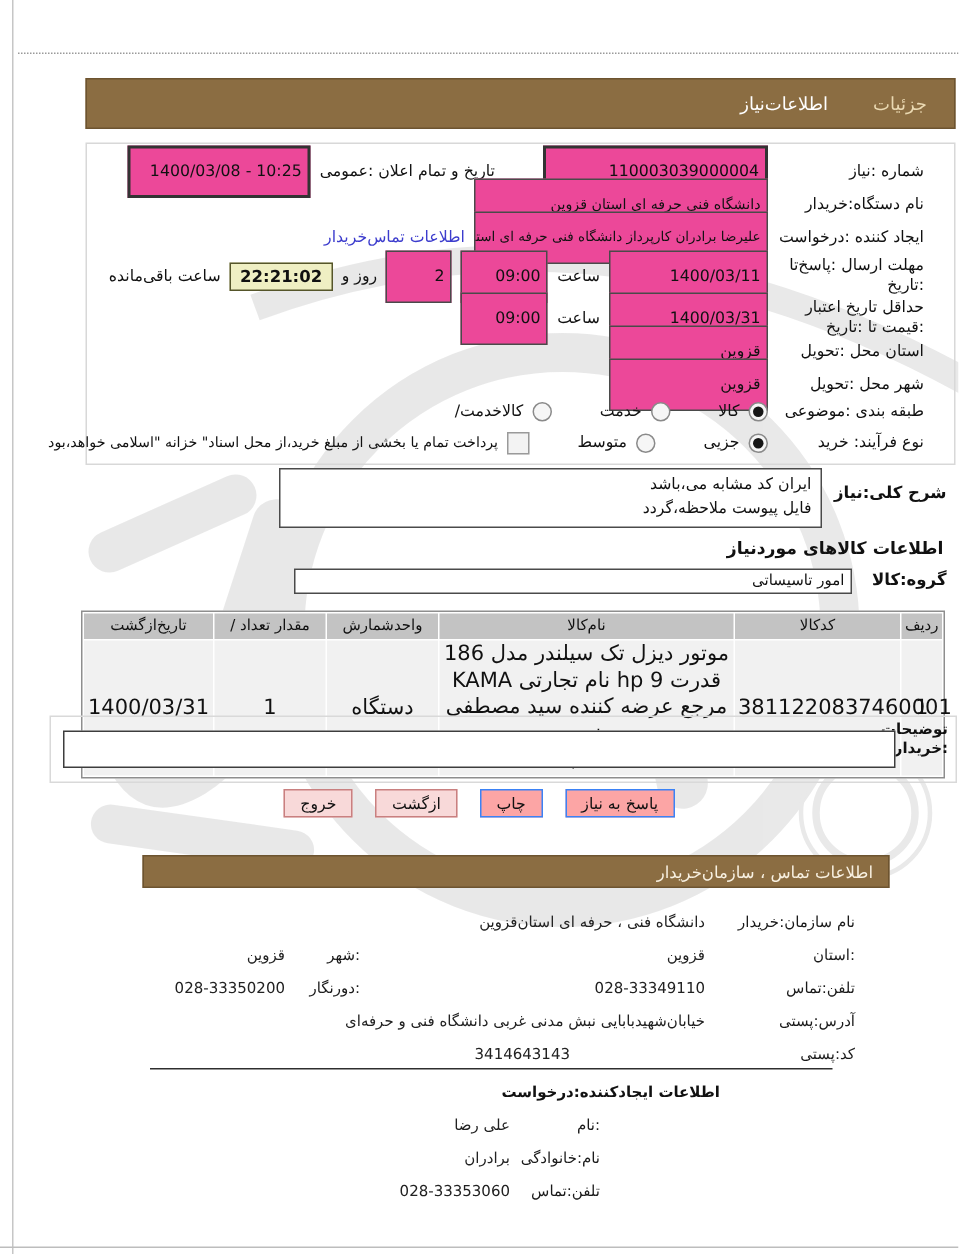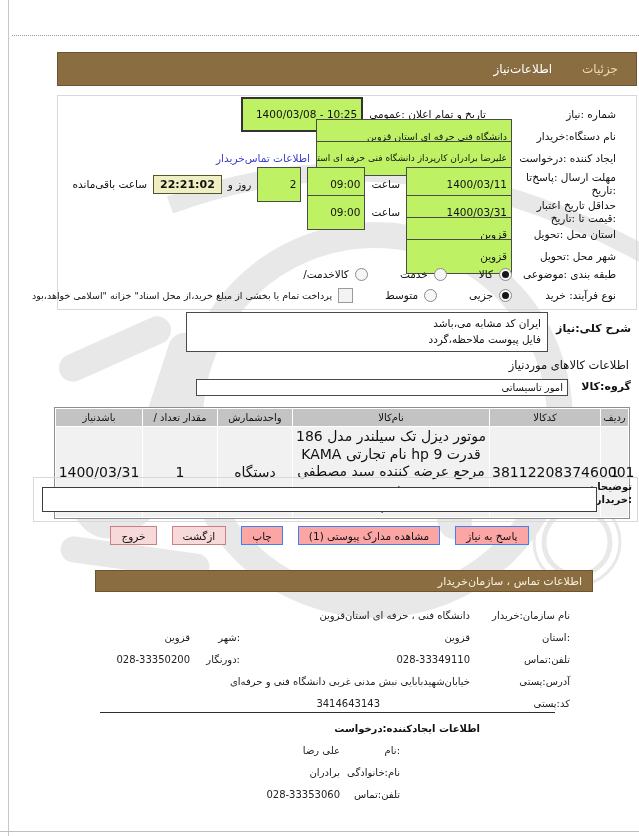--- a/index.html
+++ b/index.html
@@ -18,37 +18,37 @@
   .tabs{position:absolute;right:18px;top:9px;display:flex;gap:30px;font-size:12px}
   .tab-details{color:#ead9b2;cursor:pointer}
   .tab-info{color:#fff;cursor:pointer}
   .bar2{top:570px;left:95px;width:498px;height:22px;line-height:21px;
         font-size:11px;color:#f8f1e2;padding-right:10px;box-sizing:border-box}
   
   .panel{top:95px;right:2px;left:57px;height:213px;border:1px solid #d8d8d8}
   .r{position:absolute;display:flex;align-items:center;font-size:10.5px;gap:6px;right:20px;left:8px;height:20px}
   .l1{width:98px;flex:none;line-height:1.2;text-align:right}
   .lb{flex:none}
-  .bx{background:#bef264;border:1px solid #4a4a4a;height:35px;box-sizing:border-box;font-size:10.5px;
+  .bx{background:#ec4899;border:1px solid #4a4a4a;height:35px;box-sizing:border-box;font-size:10.5px;
       display:flex;align-items:center;padding:0 4px;flex:none;overflow:hidden;white-space:nowrap}
   .bd2{border:2px solid #333}
   .num{direction:ltr;justify-content:flex-end}
   .badge{background:#efefc3;border:1px solid #55552a;font-weight:bold;font-size:11px;
          padding:0 6px;height:17px;display:flex;align-items:center;direction:ltr;flex:none}
   .link{color:#3c3ccd;font-size:10.5px;cursor:pointer;white-space:nowrap}
   .radio{width:11px;height:11px;border:1px solid #8a8a8a;border-radius:50%;background:#f6f6f6;position:relative;flex:none}
   .radio.sel::after{content:"";position:absolute;inset:2px;border-radius:50%;background:#161616}
   .chk{width:13px;height:13px;border:1px solid #9a9a9a;background:#f3f3f3;flex:none}
   .gap{width:20px;flex:none}
   .small{font-size:9.5px;white-space:nowrap}
   
   .desc-label{top:322px;right:8px;font-weight:bold;font-size:11px}
   .desc-box{top:312px;left:186px;width:362px;height:40px;background:#fff;border:1px solid #4a4a4a;
             box-sizing:border-box;font-size:10.5px;padding:2px 6px;line-height:1.55;text-align:right}
-  .sec-title{top:358px;right:10px;font-weight:normal;font-size:11.5px}
+  .sec-title{top:358px;right:10px;font-weight:bold;font-size:11.5px}
   .grp-label{top:380px;right:8px;font-weight:bold;font-size:11px}
   .grp-box{top:379px;right:71px;width:372px;height:17px;background:#fff;border:1px solid #4a4a4a;
            box-sizing:border-box;font-size:10px;display:flex;align-items:center;padding:0 4px}
   
   .tblwrap{top:407px;left:62px;width:568px}
   table{border-collapse:separate;border-spacing:1px;background:#fff;border:1px solid #8e8e8e;width:100%;table-layout:fixed}
   th{background:#c3c3c3;font-size:10px;font-weight:normal;height:17px;padding:0 2px;white-space:nowrap;overflow:hidden}
   td{background:#f1f1f1;font-size:14px;text-align:center;vertical-align:middle;padding:1px 2px;height:50px}
   .namecell div{line-height:1.25}
   
@@ -95,20 +95,21 @@
   <div class="tabs">
     <span class="tab-details">جزئیات</span>
     <span class="tab-info">اطلاعات‌نیاز</span>
   </div>
 </div>
 
 <div class="abs panel">
 
   <div class="r" style="top:8px">
     <span class="l1">شماره :نیاز</span>
+    <span class="bx bd2 num" style="width:150px">110003039000004</span>
     <span class="gap"></span>
     <span class="lb">تاریخ و تمام اعلان :عمومی</span>
     <span class="bx bd2 num" style="width:122px">1400/03/08 - 10:25</span>
   </div>
 
   <div class="r" style="top:30px">
     <span class="l1">نام دستگاه:خریدار</span>
     <span class="bx" style="width:196px;font-size:9.5px">دانشگاه فنی حرفه ای استان قزوین</span>
   </div>
 
@@ -198,21 +199,21 @@
         <col style="width:74px">
         <col style="width:86px">
     </colgroup>
     <thead>
       <tr>
         <th>ردیف</th>
         <th>کدکالا</th>
         <th>نام‌کالا</th>
         <th>واحدشمارش</th>
         <th>مقدار تعداد /</th>
-        <th>باشد‌نیاز</th>
+        <th>تاریخ‌ازگشت</th>
       </tr>
     </thead>
     <tbody>
       <tr>
         <td>1</td>
         <td class="ltr">3811220837460001</td>
         <td class="namecell">
           <div>موتور دیزل تک سیلندر مدل 186</div>
           <div>قدرت 9 hp نام تجارتی KAMA</div>
           <div>مرجع عرضه کننده سید مصطفی خرم</div>
@@ -228,21 +229,20 @@
 
 <div class="abs notes-sec"></div>
 <div class="abs notes-label">
   <div>توضیحات</div>
   <div>:خریدار</div>
 </div>
 <div class="abs notes-box"></div>
 
 <div class="abs btnrow">
   <span class="btn g">پاسخ به نیاز</span>
-  <span class="btn g">مشاهده مدارک پیوستی (1)</span>
   <span class="btn g">چاپ</span>
   <span class="btn p">ازگشت</span>
   <span class="btn p">خروج</span>
 </div>
 
 <div class="abs bar bar2">اطلاعات تماس ، سازمان‌خریدار</div>
 
 <span class="abs clab" style="top:610px;right:69px">نام سازمان:خریدار</span>
 <span class="abs cval" style="top:610px;right:169px">دانشگاه فنی ، حرفه ای استان‌قزوین</span>
 

